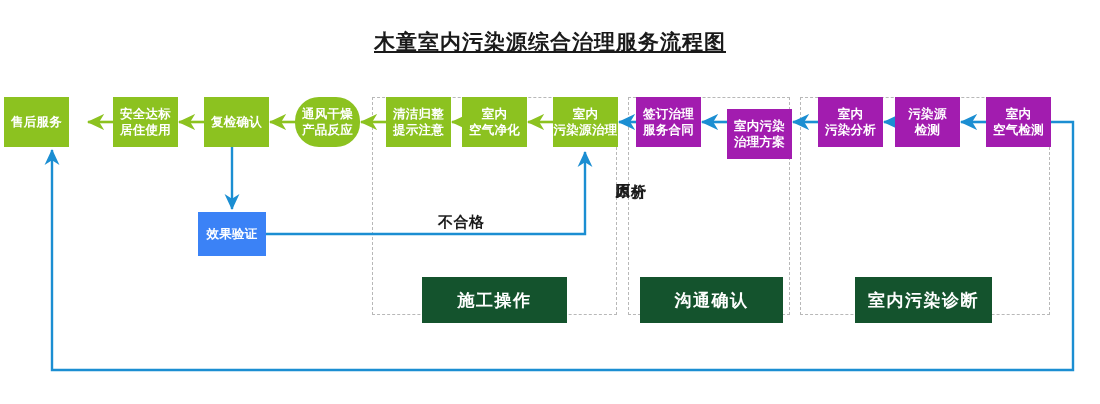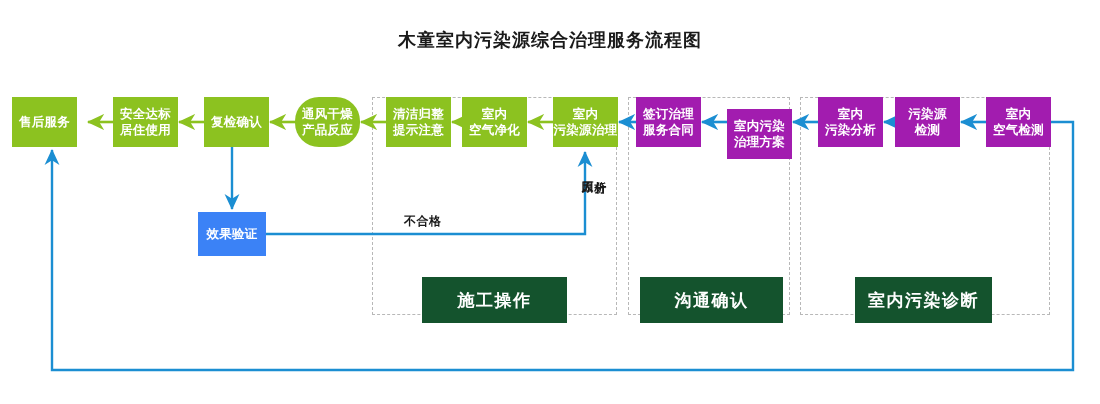--- a/index.html
+++ b/index.html
@@ -10,25 +10,26 @@
     overflow:hidden;
     position:relative;
   }
   #stage{position:absolute;left:0;top:0;width:1100px;height:404px;}
 
   
   .title{
     position:absolute;
     left:0;top:28px;width:1100px;
     text-align:center;
-    font-size:18px;
+    font-size:21px;
     font-weight:bold;
     color:#1a1a1a;
     letter-spacing:1px;
     white-space:nowrap;
+    text-decoration:underline;
   }
 
   
   .node{
     position:absolute;
     box-sizing:border-box;
     display:flex;
     align-items:center;
     justify-content:center;
     text-align:center;
@@ -71,25 +72,26 @@
     box-sizing:border-box;
     background:transparent;
   }
 
   
   #wires{position:absolute;left:0;top:0;width:1100px;height:404px;pointer-events:none;}
 
   
   .edge-label{
     position:absolute;
-    font-size:12px;
+    font-size:15px;
     font-weight:bold;
     color:#1a1a1a;
     white-space:nowrap;
     letter-spacing:.5px;
+    margin-left:34px;
   }
   .edge-label.vertical{
     writing-mode:vertical-rl;
     text-orientation:upright;
     line-height:1.05;
     letter-spacing:0px;
     white-space:pre-line;
   }
 </style>
 </head>
@@ -130,21 +132,21 @@
       <line x1="986" y1="122" x2="961" y2="122"></line>
     </g>
 
     <line x1="232" y1="147" x2="232" y2="209" stroke="#1B8ED2" stroke-width="2.4" marker-end="url(#ab)"></line>
 
     <path d="M266,234 L585,234 L585,152" stroke="#1B8ED2" stroke-width="2.4" fill="none" marker-end="url(#ab)"></path>
 
     <path d="M1051,122 L1073,122 L1073,370 L52,370 L52,150" stroke="#1B8ED2" stroke-width="2.4" fill="none" marker-end="url(#ab)"></path>
   </svg>
 
-  <div class="node green step" style="left:12px;">售后服务</div>
+  <div class="node green step" style="left:4px;">售后服务</div>
   <div class="node green step" style="left:113px;">安全达标
 居住使用</div>
   <div class="node green step" style="left:204px;">复检确认</div>
   <div class="node green step" style="left:295px;border-radius:24px;">通风干燥
 产品反应</div>
   <div class="node green step" style="left:386px;">清洁归整
 提示注意</div>
   <div class="node green step" style="left:462px;">室内
 空气净化</div>
   <div class="node green step" style="left:553px;">室内

